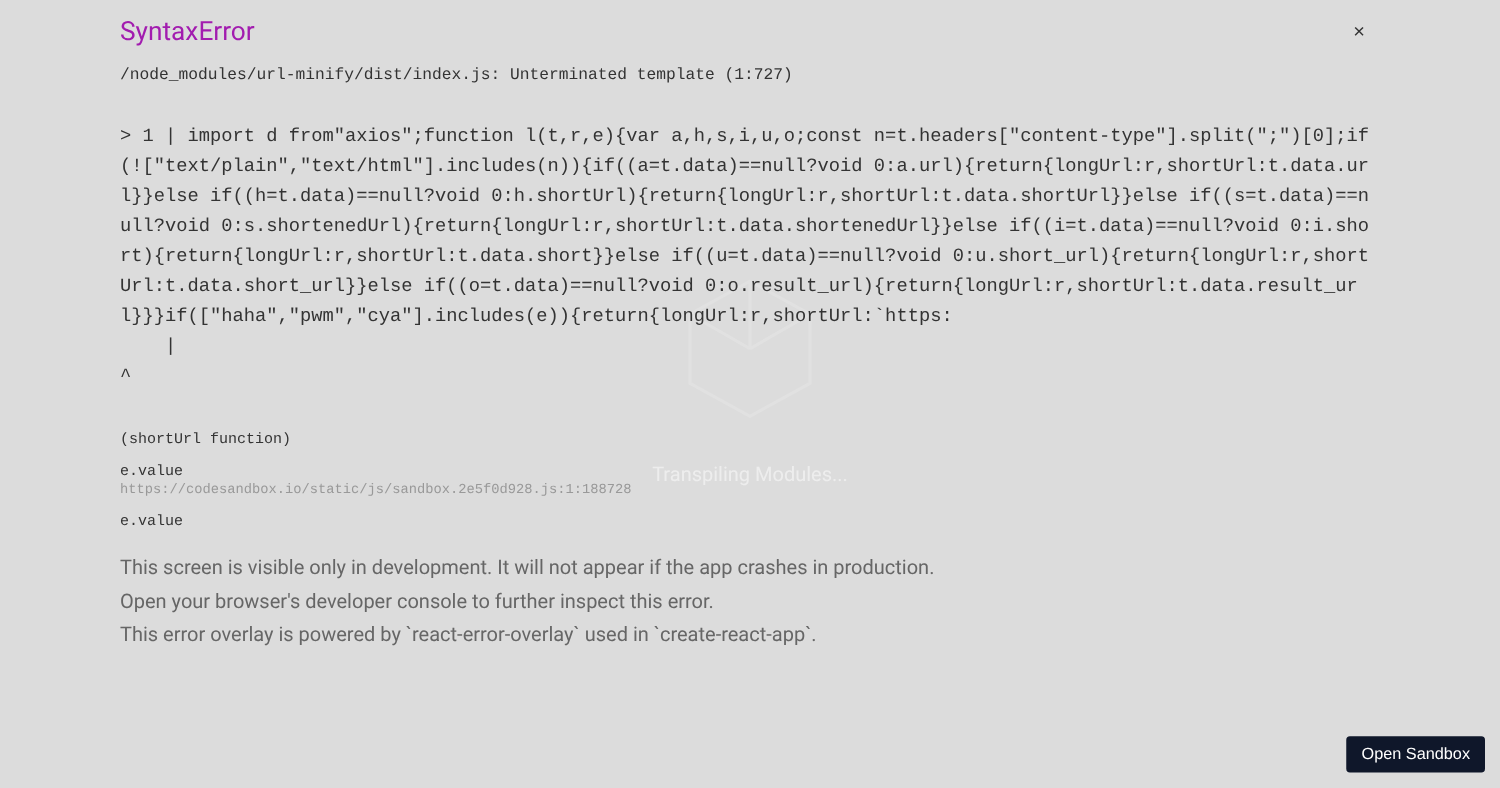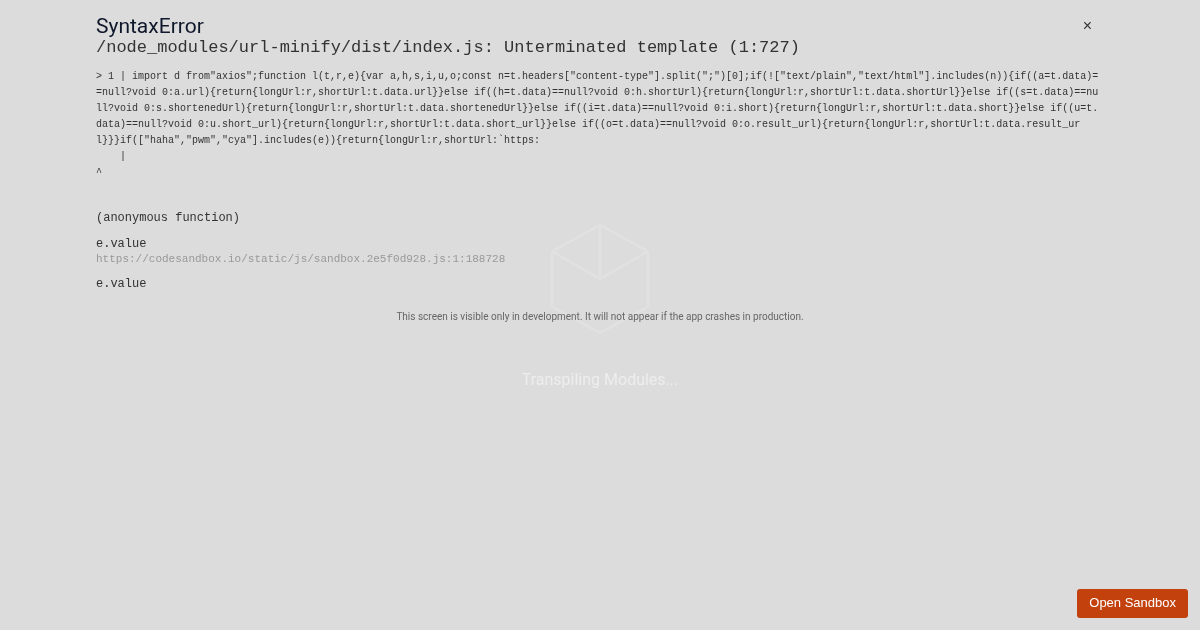--- a/index.html
+++ b/index.html
@@ -38,46 +38,47 @@
     .error-container {
       position: absolute;
       top: 0;
       left: 0;
       right: 0;
       bottom: 0;
       padding: 14px 96px 20px 96px;
       background: rgba(220, 220, 220, 0.0);
     }
     .error-title {
-      color: #0f172a;
+      color: #a21caf;
       font-size: 21px;
       font-weight: 400;
+      margin-bottom: 14px;
     }
     .close-btn {
       position: absolute;
       top: 18px;
       right: 108px;
       font-size: 16px;
       color: #333;
       cursor: pointer;
       background: none;
       border: none;
       line-height: 1;
     }
     .error-location {
       font-family: "SFMono-Regular", Consolas, "Liberation Mono", Menlo, monospace;
-      font-size: 17px;
+      font-size: 13px;
       color: #333;
-      margin-bottom: 12px;
+      margin-bottom: 31px;
       white-space: pre-wrap;
       word-break: break-all;
     }
     .error-code {
       font-family: "SFMono-Regular", Consolas, "Liberation Mono", Menlo, monospace;
-      font-size: 10px;
+      font-size: 15px;
       color: #333;
       line-height: 1.6;
       white-space: pre-wrap;
       word-break: break-all;
       margin-bottom: 30px;
     }
     .stack-traces {
       margin-bottom: 18px;
     }
     .stack-frame {
@@ -88,33 +89,32 @@
       font-size: 12px;
       color: #333;
       margin-bottom: 2px;
     }
     .stack-url {
       font-family: "SFMono-Regular", Consolas, "Liberation Mono", Menlo, monospace;
       font-size: 11px;
       color: #999;
     }
     .footer-text {
-      font-size: 10px;
+      font-size: 16px;
       color: #666;
       line-height: 1.5;
-      text-align: center;
     }
     .footer-text p {
       margin-bottom: 3px;
     }
     .open-sandbox {
       position: absolute;
       bottom: 12px;
       right: 12px;
-      background: #c2410c;
+      background: #0f172a;
       color: #fff;
       font-size: 13px;
       padding: 6px 12px;
       border-radius: 3px;
       border: none;
       cursor: pointer;
       line-height: 1.3;
       text-align: left;
       min-width: 110px;
     }
@@ -133,31 +133,33 @@
 <div class="error-container">
   <button class="close-btn">×</button>
   <h1 class="error-title">SyntaxError</h1>
   <div class="error-location">/node_modules/url-minify/dist/index.js: Unterminated template (1:727)</div>
   <div class="error-code">&gt; 1 | import d from"axios";function l(t,r,e){var a,h,s,i,u,o;const n=t.headers["content-type"].split(";")[0];if(!["text/plain","text/html"].includes(n)){if((a=t.data)==null?void 0:a.url){return{longUrl:r,shortUrl:t.data.url}}else if((h=t.data)==null?void 0:h.shortUrl){return{longUrl:r,shortUrl:t.data.shortUrl}}else if((s=t.data)==null?void 0:s.shortenedUrl){return{longUrl:r,shortUrl:t.data.shortenedUrl}}else if((i=t.data)==null?void 0:i.short){return{longUrl:r,shortUrl:t.data.short}}else if((u=t.data)==null?void 0:u.short_url){return{longUrl:r,shortUrl:t.data.short_url}}else if((o=t.data)==null?void 0:o.result_url){return{longUrl:r,shortUrl:t.data.result_url}}}if(["haha","pwm","cya"].includes(e)){return{longUrl:r,shortUrl:`https:
     | 
 ^</div>
 
   <div class="stack-traces">
     <div class="stack-frame">
-      <div class="stack-name">(anonymous function)</div>
+      <div class="stack-name">(shortUrl function)</div>
     </div>
     <div class="stack-frame">
       <div class="stack-name">e.value</div>
       <div class="stack-url">https://codesandbox.io/static/js/sandbox.2e5f0d928.js:1:188728</div>
     </div>
     <div class="stack-frame">
       <div class="stack-name">e.value</div>
     </div>
     <div class="stack-frame">
     </div>
   </div>
 
   <div class="footer-text">
     <p>This screen is visible only in development. It will not appear if the app crashes in production.</p>
+    <p>Open your browser's developer console to further inspect this error.</p>
+    <p>This error overlay is powered by `react-error-overlay` used in `create-react-app`.</p>
   </div>
 </div>
 
 <button class="open-sandbox">Open Sandbox</button>
 
 </body></html>

